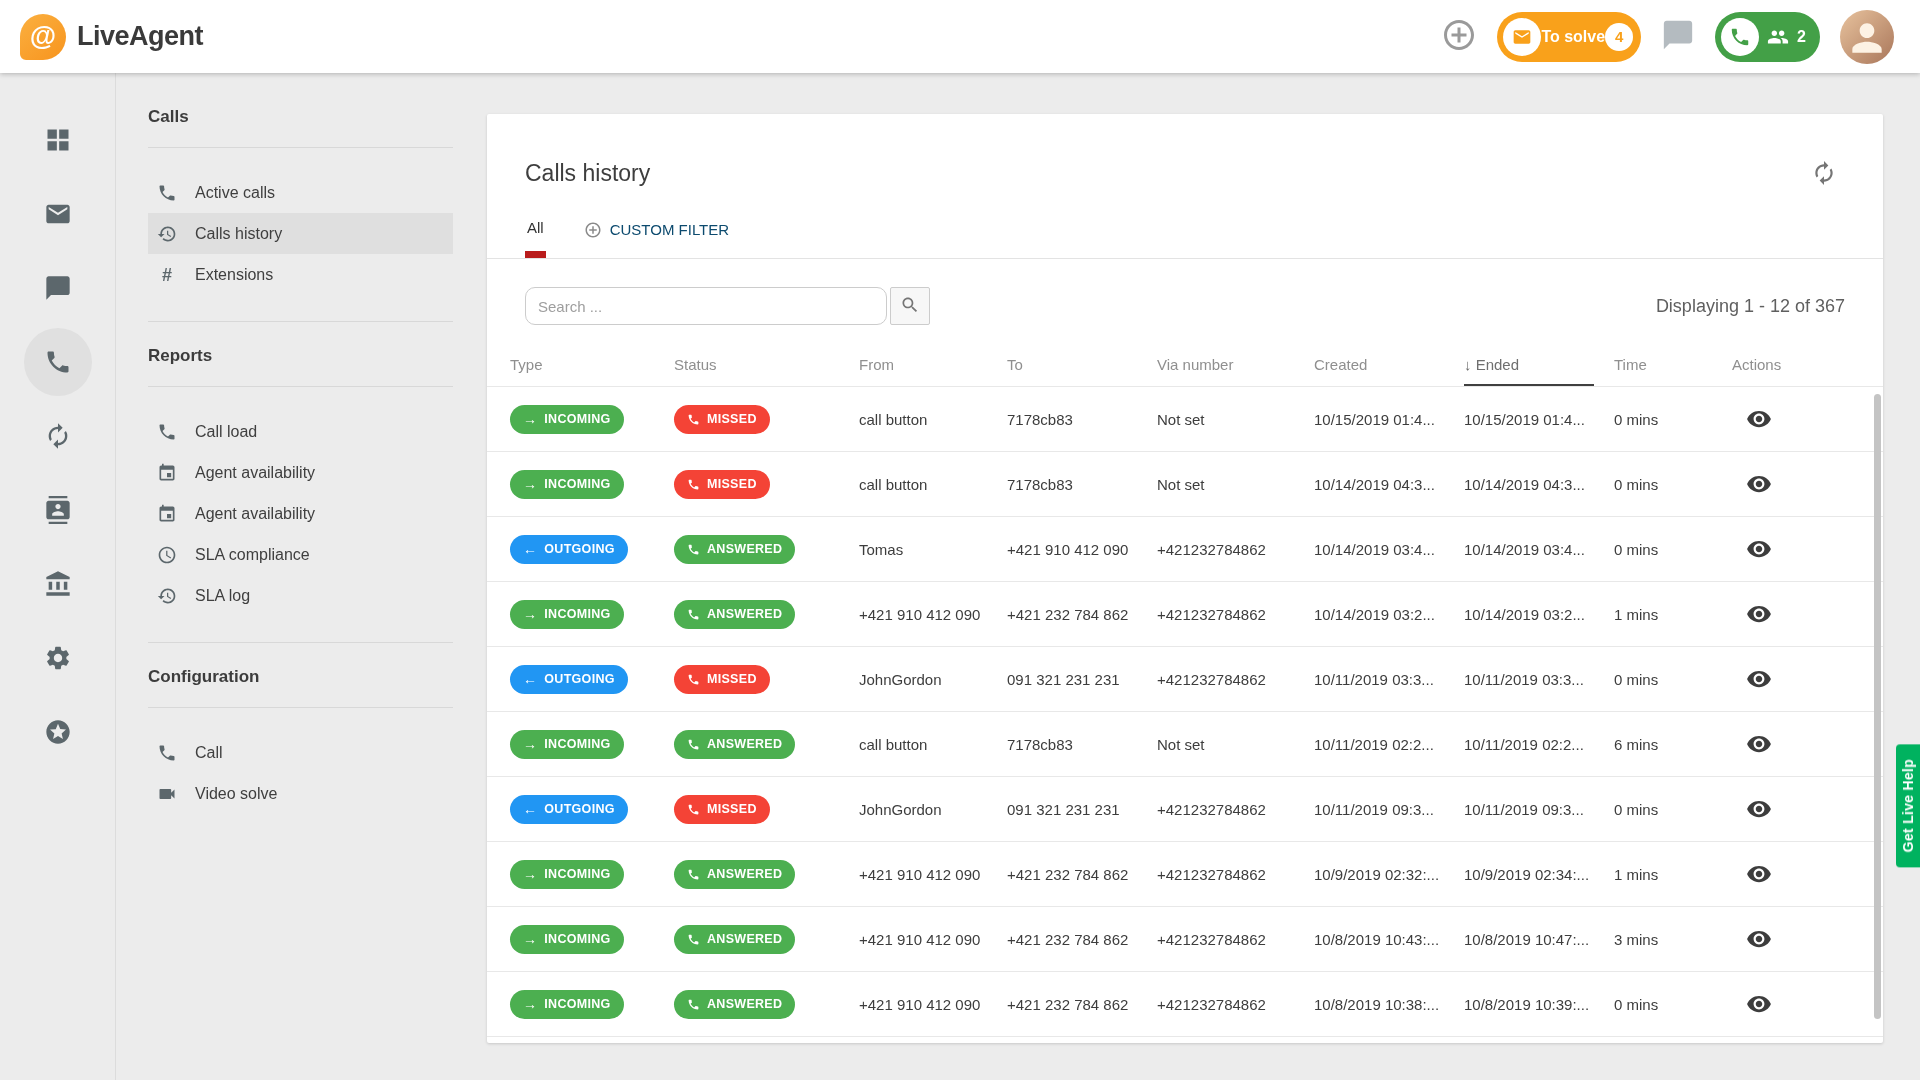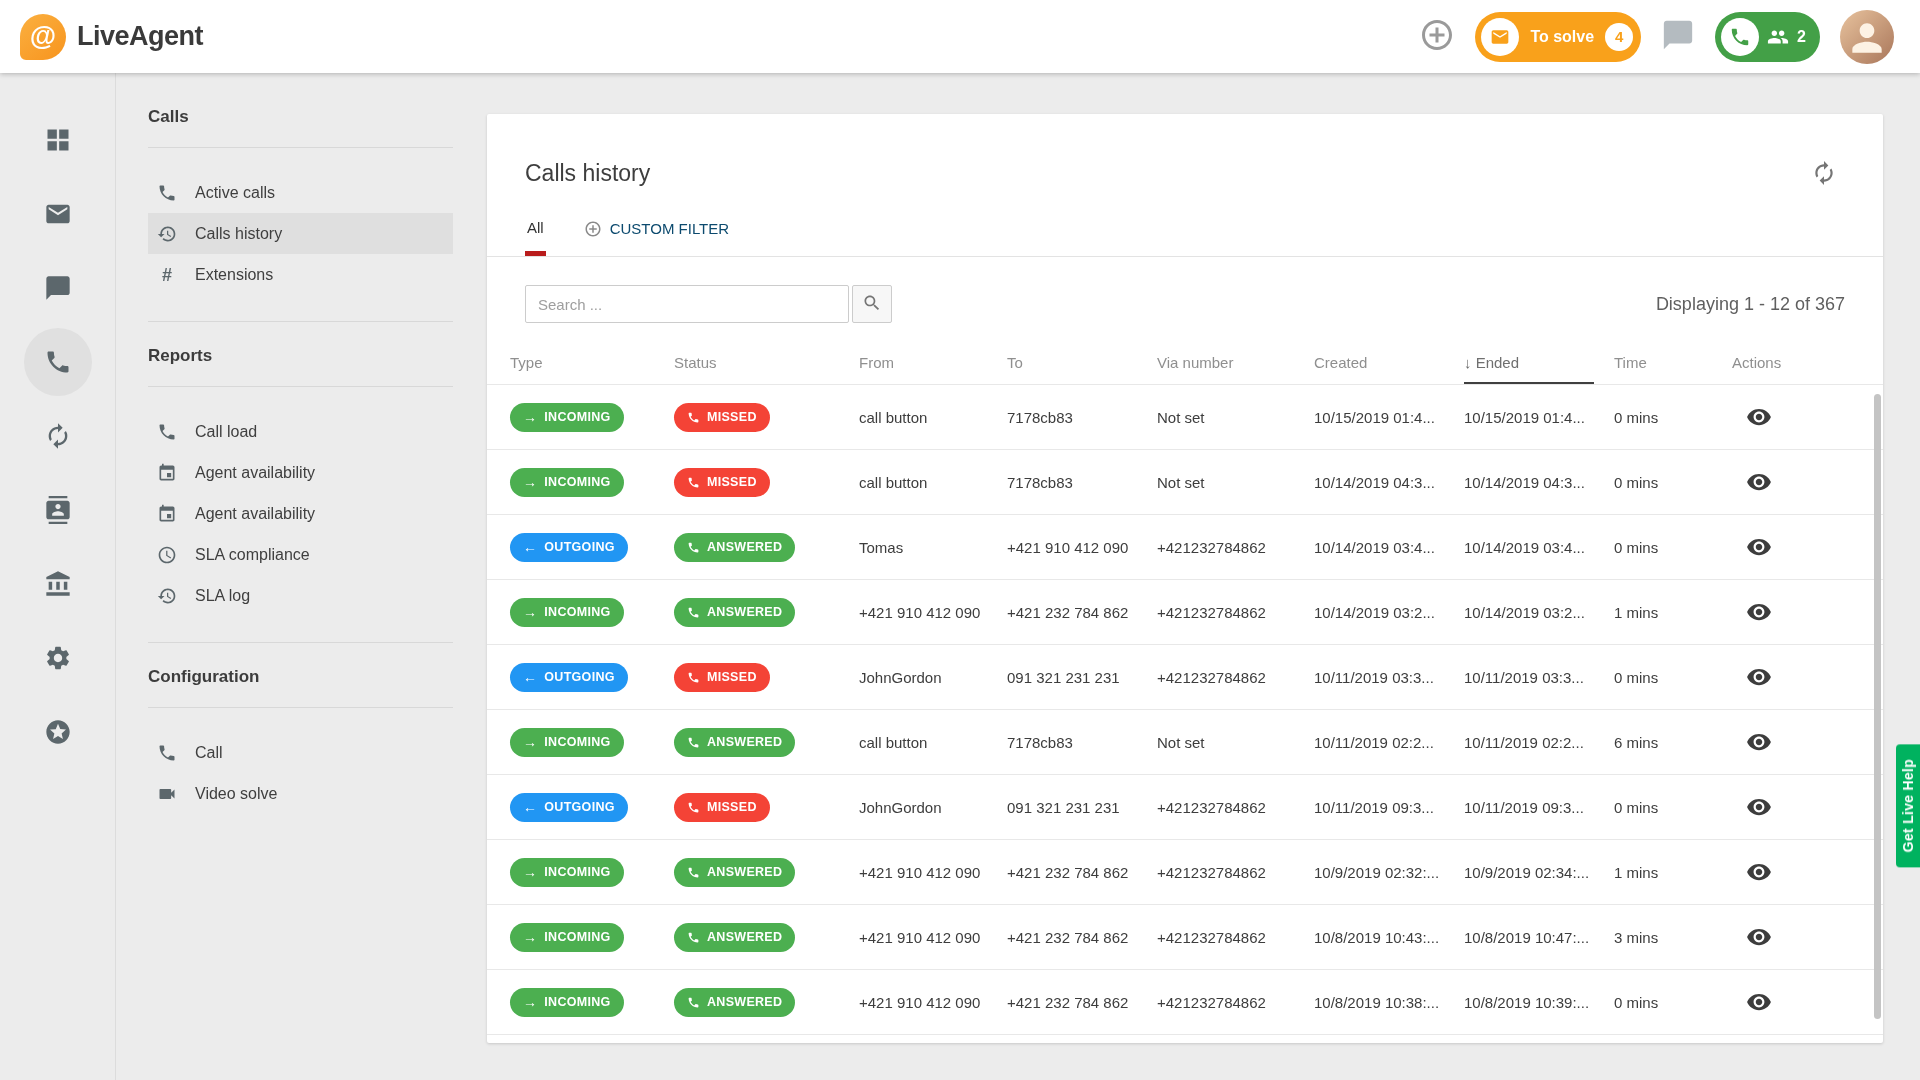--- a/index.html
+++ b/index.html
@@ -10,21 +10,21 @@
   
   .topbar{height:73px;background:#fff;display:flex;align-items:center;justify-content:space-between;
           padding:0 26px 0 20px;box-shadow:0 1px 5px rgba(0,0,0,.25);position:relative;z-index:10}
   .logo{display:flex;align-items:center;gap:11px}
   .logo-mark{width:46px;height:46px;border-radius:50% 50% 50% 6px;background:linear-gradient(140deg,#fbb040,#f7941e);
              color:#fff;font-weight:bold;font-size:27px;display:flex;align-items:center;justify-content:center}
   .logo-text{font-size:27px;font-weight:bold;color:#3a3a3a;letter-spacing:-.5px}
   .topbar-right{display:flex;align-items:center;gap:20px}
   .plus-btn{color:#9a9a9a;display:flex}
   .pill{display:inline-flex;align-items:center;border-radius:27px;height:50px;color:#fff;font-weight:bold}
-  .pill-orange{background:#f9a11b;padding:0 8px 0 6px;gap:11px}
+  .pill-orange{background:#f9a11b;padding:0 8px 0 6px;}
   .pill-green{background:#43a047;padding:0 14px 0 6px;gap:8px}
   .pill-circle{width:38px;height:38px;background:#fff;border-radius:50%;display:flex;align-items:center;justify-content:center}
   .pill-circle.orange{color:#f9a11b}
   .pill-circle.green{color:#43a047}
   .pill-label{font-size:16px}
   .pill-count{width:28px;height:28px;background:#fff;color:#f9a11b;border-radius:50%;display:flex;align-items:center;justify-content:center;font-size:15px;font-weight:bold}
   .chat-btn{color:#b4bbc0;display:flex}
   .people{display:flex;color:#fff}
   .calls-count{font-size:16px}
   .avatar{width:54px;height:54px;border-radius:50%;background:linear-gradient(135deg,#e8c39e 0%,#a9765a 100%);
@@ -52,26 +52,26 @@
   .hash{font-size:18px;font-weight:bold;color:#5c676c;line-height:1}
 
   
   .main{flex:1;padding:41px 37px 0 34px;position:relative}
   .card{background:#fff;height:929px;box-shadow:0 1px 3px rgba(0,0,0,.16);border-radius:2px;position:relative}
   .card-head{display:flex;justify-content:space-between;align-items:flex-start;padding:44px 46px 0 38px}
   .card-title{font-size:23px;font-weight:normal;color:#3e3e3e;line-height:30px}
   .refresh-btn{color:#757575;display:flex;margin-top:2px}
   .tabs{display:flex;gap:36px;padding:0 38px;margin-top:30px;border-bottom:1px solid #e3e3e3}
   .tab{display:flex;align-items:center;gap:8px;padding:0 2px 18px;font-size:15px;color:#0c4a6e}
-  .tab.active{border-bottom:5px solid #b91c1c;color:#333;padding-bottom:15px}
+  .tab.active{border-bottom:7px solid #b91c1c;color:#333;padding-bottom:15px}
   .ticon{color:#8a8a8a;display:flex}
 
   .toolbar{display:flex;align-items:center;justify-content:space-between;padding:28px 38px 6px}
   .search-group{display:flex}
-  .search-input{width:324px;height:38px;border:1px solid #ccc;border-radius:2px;padding:0 12px;font-size:15px;color:#444;outline:none;background:#fff}
+  .search-input{width:362px;height:38px;border:1px solid #ccc;border-radius:10px;padding:0 12px;font-size:15px;color:#444;outline:none;background:#fff}
   .search-input::placeholder{color:#9e9e9e}
   .search-btn{width:40px;height:38px;border:1px solid #ccc;border-radius:2px;margin-left:3px;background:#f7f7f7;color:#757575;display:flex;align-items:center;justify-content:center}
   .displaying{font-size:18px;color:#5f5f5f}
 
   
   .thead,.tr{display:grid;grid-template-columns:164px 185px 148px 150px 157px 150px 150px 118px 1fr;align-items:center;padding-left:23px}
   .thead{height:56px;border-bottom:1px solid #e8e8e8}
   .th{font-size:15px;color:#8f8f8f;align-self:end;padding-bottom:13px;cursor:pointer}
   .th.sorted{color:#6f6f6f;border-bottom:2px solid #404040;margin-right:20px;padding-bottom:11px}
   .tr{height:65px;border-bottom:1px solid #e8e8e8;font-size:15px;color:#3d3d3d}

